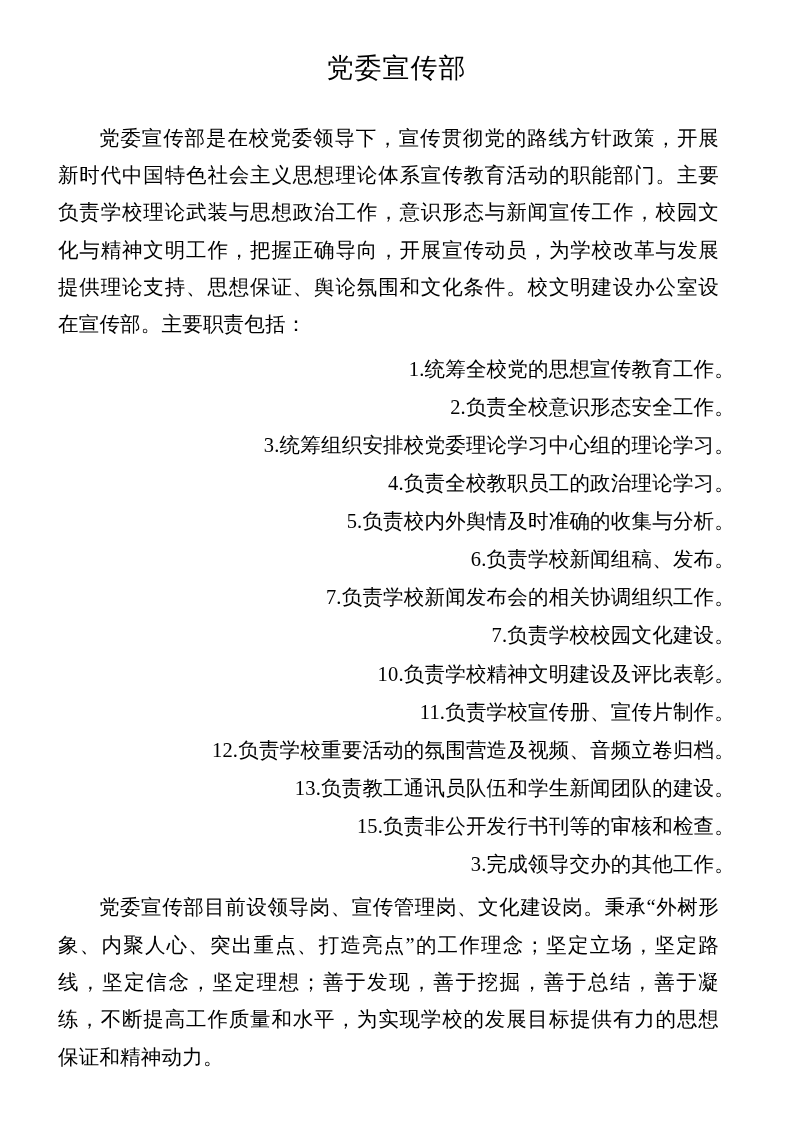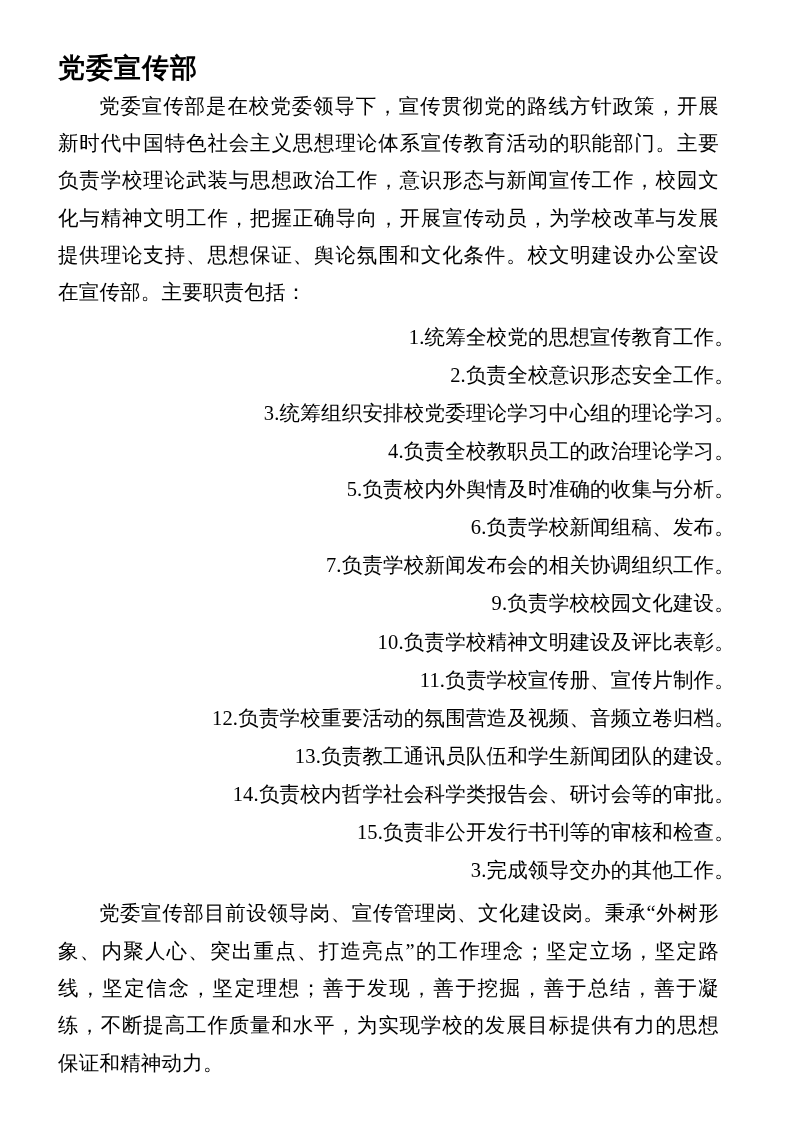--- a/index.html
+++ b/index.html
@@ -14,25 +14,25 @@
     color: #000000;
   }
   .page {
     width: 793px;
     height: 1122px;
     box-sizing: border-box;
     padding: 36px 58px 40px 58px;
     position: relative;
   }
   .doc-title {
-    text-align: left;
+    text-align: center;
     font-size: 27px;
-    font-weight: bold;
+    font-weight: normal;
     line-height: 1.4;
-    margin: 14px 0 0 0;
+    margin: 14px 0 32px 0;
     letter-spacing: 1px;
   }
   .para {
     font-size: 20.5px;
     line-height: 1.82;
     text-align: justify;
     text-justify: inter-ideograph;
     text-indent: 2em;
     margin: 0 16px 2px 0;
     letter-spacing: 0.2px;
@@ -64,25 +64,24 @@
   <p class="para">党委宣传部是在校党委领导下，宣传贯彻党的路线方针政策，开展新时代中国特色社会主义思想理论体系宣传教育活动的职能部门。主要负责学校理论武装与思想政治工作，意识形态与新闻宣传工作，校园文化与精神文明工作，把握正确导向，开展宣传动员，为学校改革与发展提供理论支持、思想保证、舆论氛围和文化条件。校文明建设办公室设在宣传部。主要职责包括：</p>
 
   <ul class="list">
     <li class="list-item">1.统筹全校党的思想宣传教育工作。</li>
     <li class="list-item">2.负责全校意识形态安全工作。</li>
     <li class="list-item">3.统筹组织安排校党委理论学习中心组的理论学习。</li>
     <li class="list-item">4.负责全校教职员工的政治理论学习。</li>
     <li class="list-item">5.负责校内外舆情及时准确的收集与分析。</li>
     <li class="list-item">6.负责学校新闻组稿、发布。</li>
     <li class="list-item">7.负责学校新闻发布会的相关协调组织工作。</li>
-    <li class="list-item">9.负责学校校园文化建设。</li>
+    <li class="list-item">7.负责学校校园文化建设。</li>
     <li class="list-item">10.负责学校精神文明建设及评比表彰。</li>
     <li class="list-item">11.负责学校宣传册、宣传片制作。</li>
     <li class="list-item">12.负责学校重要活动的氛围营造及视频、音频立卷归档。</li>
     <li class="list-item">13.负责教工通讯员队伍和学生新闻团队的建设。</li>
-    <li class="list-item">14.负责校内哲学社会科学类报告会、研讨会等的审批。</li>
     <li class="list-item">15.负责非公开发行书刊等的审核和检查。</li>
     <li class="list-item">3.完成领导交办的其他工作。</li>
   </ul>
 
   <p class="para closing">党委宣传部目前设领导岗、宣传管理岗、文化建设岗。秉承“外树形象、内聚人心、突出重点、打造亮点”的工作理念；坚定立场，坚定路线，坚定信念，坚定理想；善于发现，善于挖掘，善于总结，善于凝练，不断提高工作质量和水平，为实现学校的发展目标提供有力的思想保证和精神动力。</p>
 
 </div>
 
 </body></html>

